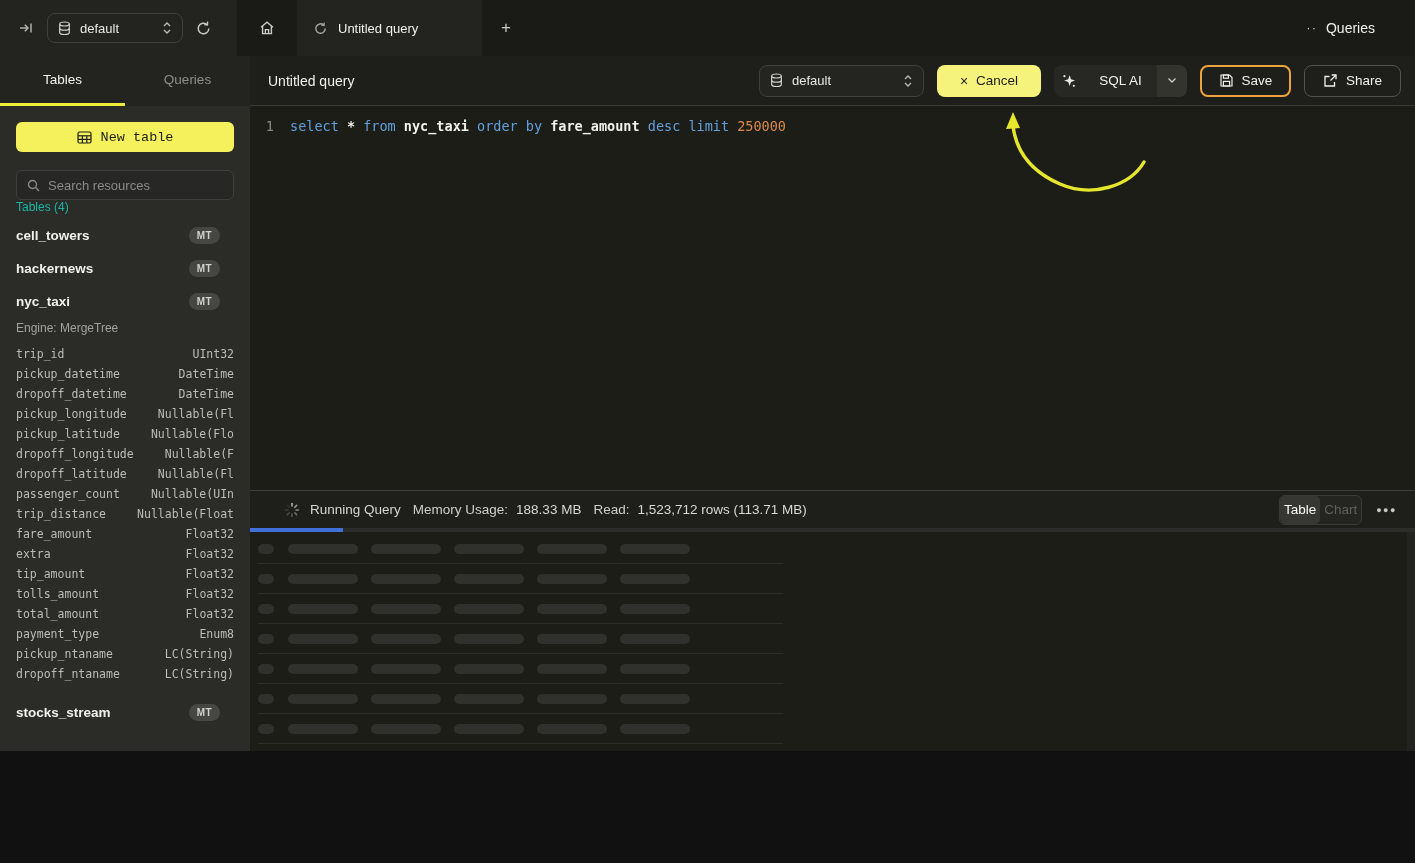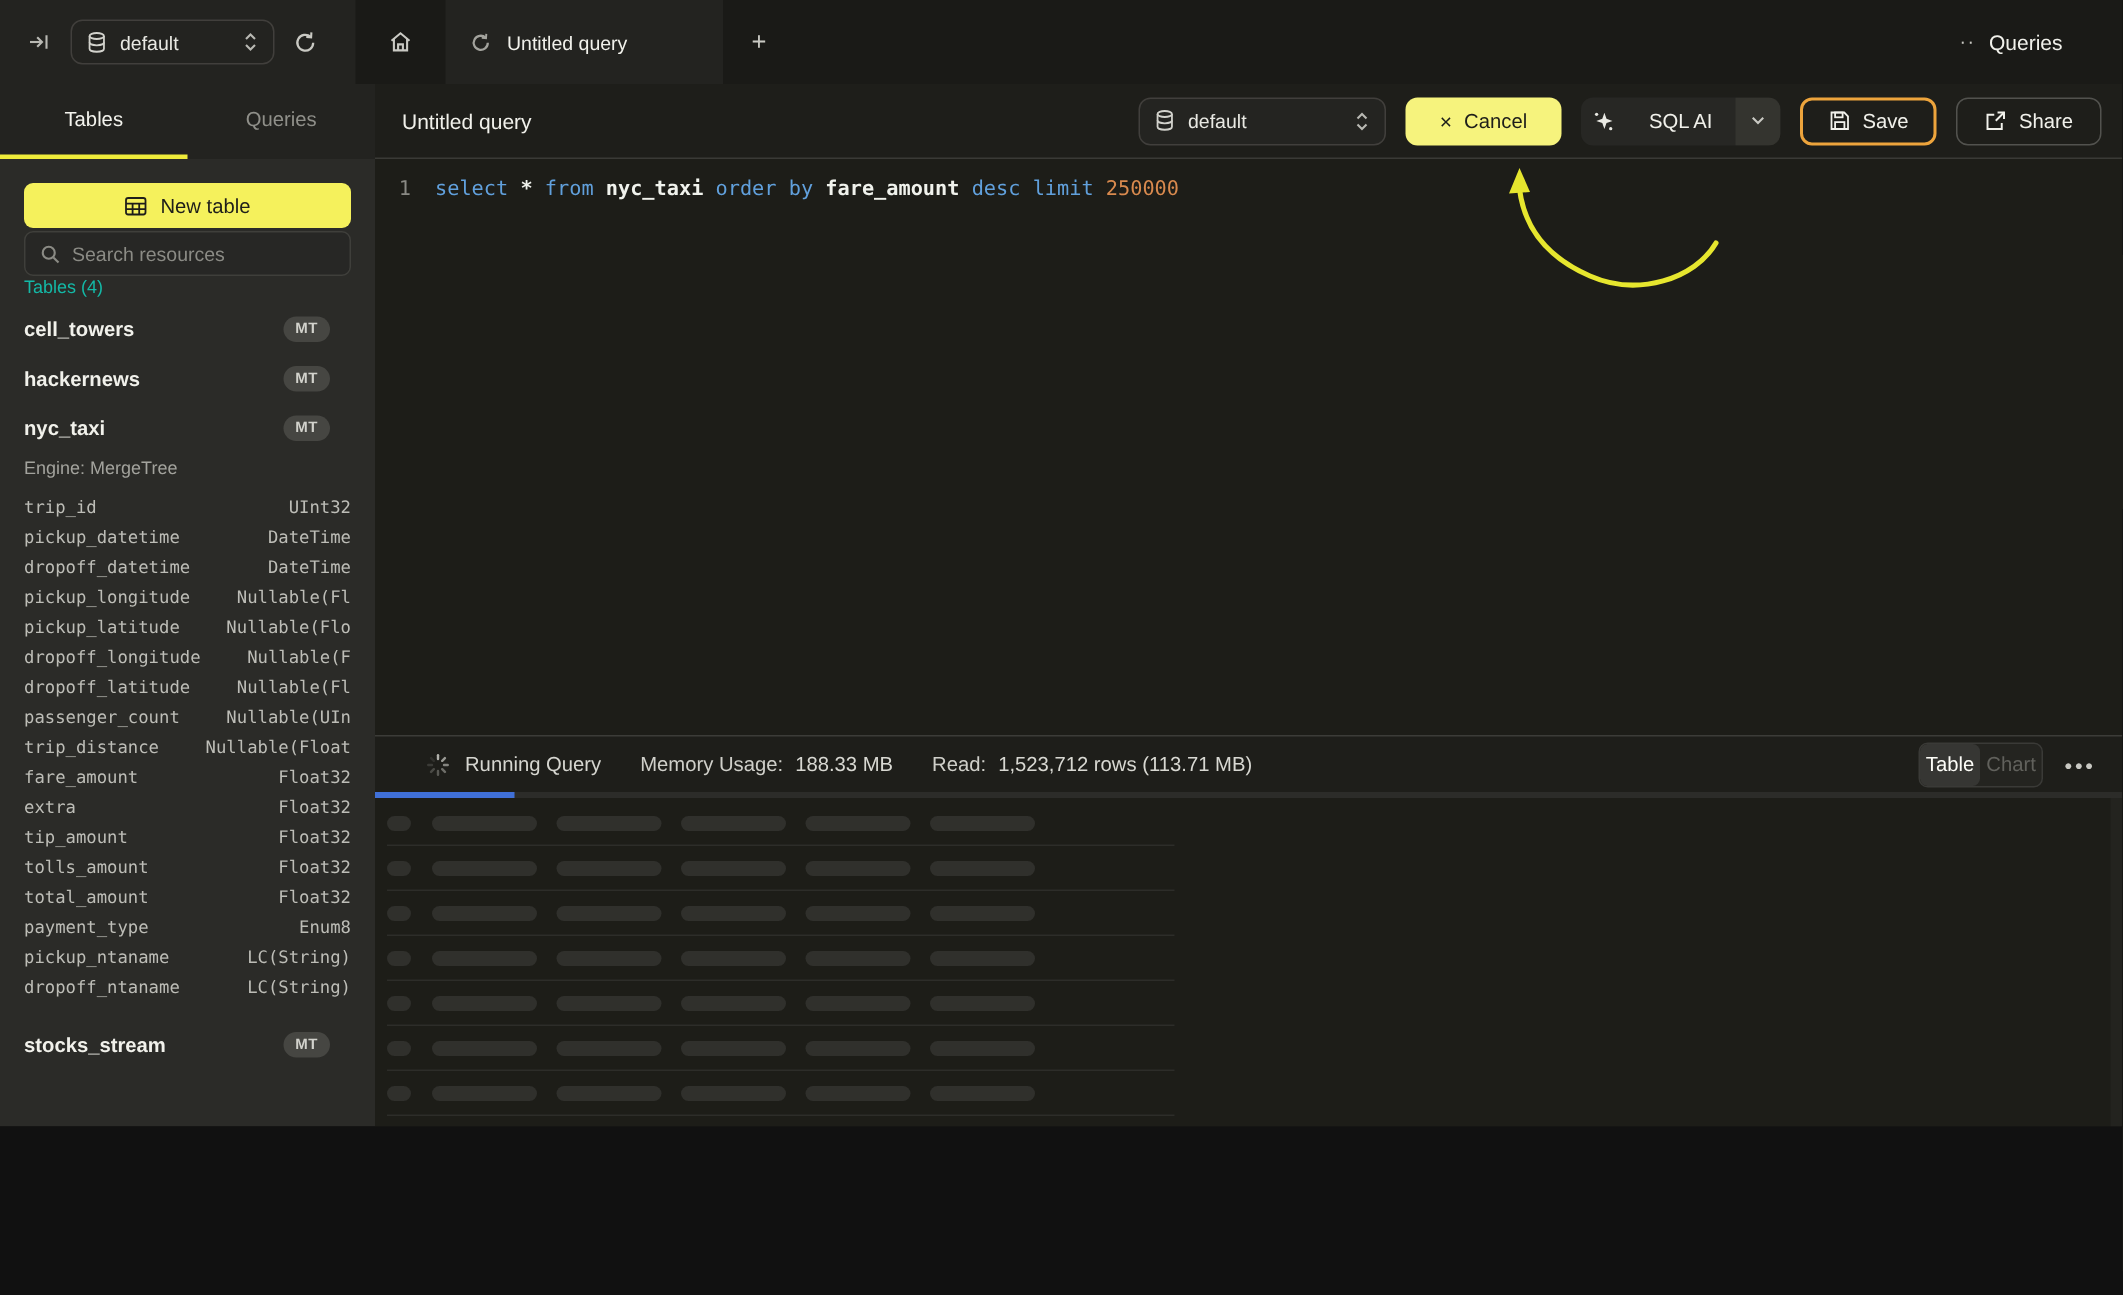--- a/index.html
+++ b/index.html
@@ -26,22 +26,22 @@
 
   
   .main { flex:1; display:flex; min-height:0; }
 
   
   .sidebar { width:250px; flex:0 0 250px; display:flex; flex-direction:column; background:#2b2b28; }
   .side-tabs { height:50px; flex:0 0 50px; background:#232320; display:flex; }
   .side-tab { flex:1; display:flex; align-items:center; justify-content:center; font-size:13.5px; color:#8f8f89; cursor:pointer; border-bottom:3px solid transparent; }
   .side-tab.active { color:#f3f3ed; border-bottom-color:#eeeb3a; }
   .side-body { flex:1; padding:16px; overflow:hidden; }
-  .new-table-btn { width:100%; height:30px; background:#f5f15c; color:#1e1e1a; border:none; border-radius:6px; font-size:13.5px; font-family:Liberation Sans, sans-serif; display:flex; align-items:center; justify-content:center; gap:9px; cursor:pointer; }
-  .search-box { margin-top:2px; height:30px; border:1px solid #3f3f3b; border-radius:6px; background:#272725; display:flex; align-items:center; padding:0 10px; gap:8px; }
+  .new-table-btn { width:100%; height:30px; background:#f5f15c; color:#1e1e1a; border:none; border-radius:6px; font-size:13.5px; font-family:Liberation Mono, monospace; display:flex; align-items:center; justify-content:center; gap:9px; cursor:pointer; }
+  .search-box { margin-top:18px; height:30px; border:1px solid #3f3f3b; border-radius:6px; background:#272725; display:flex; align-items:center; padding:0 10px; gap:8px; }
   .search-box input { background:transparent; border:none; outline:none; color:#d8d8d2; font-size:13px; width:100%; font-family:inherit; }
   .search-box input::placeholder { color:#8b8b85; }
   .section-label { font-size:12px; color:#14b8a6; }
   .tbl-item { height:33px; display:flex; align-items:center; justify-content:space-between; padding-right:14px; cursor:pointer; }
   .tbl-item:first-of-type { margin-top:5px; }
   .tbl-name { color:#f1f1eb; font-size:13.5px; font-weight:600; }
   .badge { background:#464642; color:#d2d2cc; font-size:10px; font-weight:600; letter-spacing:.4px; border-radius:9px; padding:3px 8px; }
   .engine-line { font-size:12px; color:#a3a39d; margin:3px 0 9px 0; }
   .col-row { height:20px; display:flex; align-items:center; justify-content:space-between; font-family:"DejaVu Sans Mono",monospace; font-size:11.5px; color:#bdbdb7; }
   .stocks-item { margin-top:12px; }
@@ -73,21 +73,21 @@
   .arrow-annot { position:absolute; left:730px; top:0px; pointer-events:none; }
 
   
   .results-toolbar { height:38px; flex:0 0 38px; background:#1e1e1a; border-top:1px solid #3c3c38; display:flex; align-items:center; padding:0 10px; }
   .results-search { width:240px; height:29px; background:#3c3c39; border-radius:6px; display:flex; align-items:center; padding:0 10px; gap:8px; }
   .results-search input { background:transparent; border:none; outline:none; color:#cfcfc9; font-size:13px; width:100%; font-family:inherit; }
   .results-search input::placeholder { color:#7c7c76; }
   .spinner { margin-left:24px; animation:spin 1s steps(8) infinite; transform-origin:center; }
   @keyframes spin { to { transform:rotate(360deg); } }
   .status-text { margin-left:10px; color:#d6d6d0; font-size:13.5px; }
-  .stat-label { margin-left:26px; color:#cfcfc9; font-size:13.5px; }
+  .stat-label { margin-left:12px; color:#cfcfc9; font-size:13.5px; }
   .stat-value { margin-left:8px; color:#d8d8d2; font-size:13.5px; }
   .rt-right { margin-left:auto; display:flex; align-items:center; }
   .view-toggle { height:30px; border:1px solid #3a3a37; border-radius:6px; display:flex; overflow:hidden; background:#242420; }
   .seg { padding:0 4px; display:flex; align-items:center; font-size:13.5px; cursor:pointer; color:#61615c; }
   .seg.active { background:#363633; color:#fdfdf8; border-radius:5px; }
   .more-btn { margin-left:14px; margin-right:8px; color:#c9c9c3; font-size:9px; letter-spacing:1.5px; }
 
   .progress { height:4px; flex:0 0 4px; background:#2c2c29; }
   .progress-fill { height:100%; width:93px; background:#4070d8; }
 

